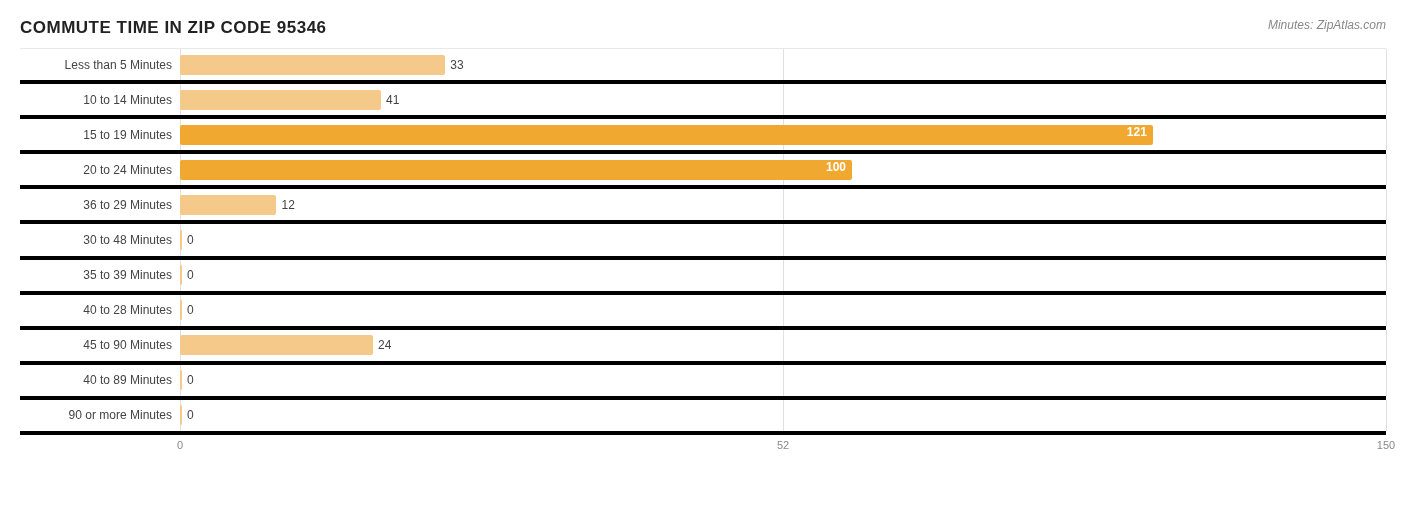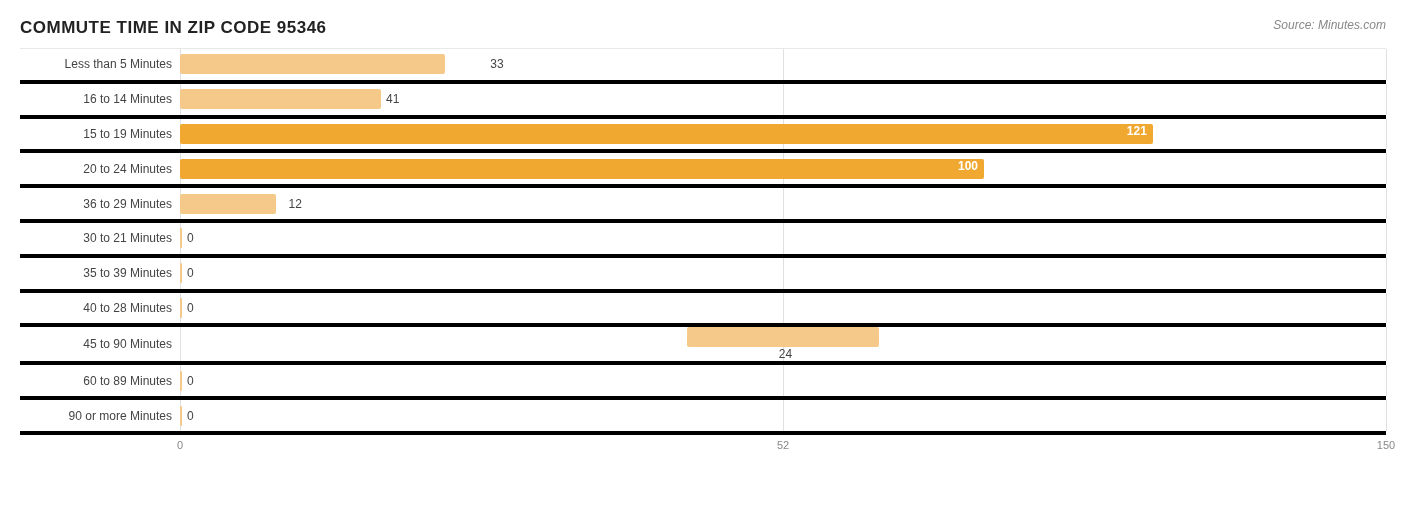--- a/index.html
+++ b/index.html
@@ -116,36 +116,36 @@
       background: #e0e0e0;
       pointer-events: none;
     }
   </style>
 </head>
 <body>
 
 <div class="chart-container">
   <div class="chart-header">
     <span class="chart-title">COMMUTE TIME IN ZIP CODE 95346</span>
-    <span class="chart-source">Source: Minutes.com</span>
+    <span class="chart-source">Minutes: ZipAtlas.com</span>
   </div>
   <div class="chart-body">
     <div class="bars-area" id="bars-area">
     <div class="bar-row">
           <div class="bar-label">Less than 5 Minutes</div>
-          <div class="bar-track" style="position: relative; gap: 40px;">
+          <div class="bar-track" style="position: relative;">
             <div class="grid-line" style="left: 0%;"></div>
             <div class="grid-line" style="left: 50%;"></div>
             <div class="grid-line" style="left: 100%;"></div>
             <div class="bar-fill bar-fill-normal" style="width: 265.32px; position: relative; z-index: 1;"></div>
             <span class="bar-value" style="position: relative; z-index: 1;">33</span>
           </div>
         </div>
         <div class="bar-row">
-          <div class="bar-label">16 to 14 Minutes</div>
+          <div class="bar-label">10 to 14 Minutes</div>
           <div class="bar-track" style="position: relative;">
             <div class="grid-line" style="left: 0%;"></div>
             <div class="grid-line" style="left: 50%;"></div>
             <div class="grid-line" style="left: 100%;"></div>
             <div class="bar-fill bar-fill-normal" style="width: 201px; position: relative; z-index: 1;"></div>
             <span class="bar-value" style="position: relative; z-index: 1;">41</span>
           </div>
         </div>
         <div class="bar-row">
           <div class="bar-label">15 to 19 Minutes</div>
@@ -157,37 +157,37 @@
               <span class="bar-value-inside">121</span>
             </div>
           </div>
         </div>
         <div class="bar-row">
           <div class="bar-label">20 to 24 Minutes</div>
           <div class="bar-track" style="position: relative;">
             <div class="grid-line" style="left: 0%;"></div>
             <div class="grid-line" style="left: 50%;"></div>
             <div class="grid-line" style="left: 100%;"></div>
-            <div class="bar-fill bar-fill-highlight" style="width: 804px; position: relative; z-index: 1;">
+            <div class="bar-fill bar-fill-highlight" style="width: 672px; position: relative; z-index: 1;">
               <span class="bar-value-inside">100</span>
             </div>
           </div>
         </div>
         <div class="bar-row">
           <div class="bar-label">36 to 29 Minutes</div>
-          <div class="bar-track" style="position: relative; gap: 7px;">
+          <div class="bar-track" style="position: relative;">
             <div class="grid-line" style="left: 0%;"></div>
             <div class="grid-line" style="left: 50%;"></div>
             <div class="grid-line" style="left: 100%;"></div>
             <div class="bar-fill bar-fill-normal" style="width: 96.48px; position: relative; z-index: 1;"></div>
             <span class="bar-value" style="position: relative; z-index: 1;">12</span>
           </div>
         </div>
         <div class="bar-row">
-          <div class="bar-label">30 to 21 Minutes</div>
+          <div class="bar-label">30 to 48 Minutes</div>
           <div class="bar-track" style="position: relative;">
             <div class="grid-line" style="left: 0%;"></div>
             <div class="grid-line" style="left: 50%;"></div>
             <div class="grid-line" style="left: 100%;"></div>
             <div class="bar-fill bar-fill-normal" style="width: 2px; position: relative; z-index: 1;"></div>
             <span class="bar-value" style="position: relative; z-index: 1;">0</span>
           </div>
         </div>
         <div class="bar-row">
           <div class="bar-label">35 to 39 Minutes</div>
@@ -204,30 +204,30 @@
           <div class="bar-track" style="position: relative;">
             <div class="grid-line" style="left: 0%;"></div>
             <div class="grid-line" style="left: 50%;"></div>
             <div class="grid-line" style="left: 100%;"></div>
             <div class="bar-fill bar-fill-normal" style="width: 2px; position: relative; z-index: 1;"></div>
             <span class="bar-value" style="position: relative; z-index: 1;">0</span>
           </div>
         </div>
         <div class="bar-row">
           <div class="bar-label">45 to 90 Minutes</div>
-          <div class="bar-track" style="position: relative; flex-direction: column;">
+          <div class="bar-track" style="position: relative;">
             <div class="grid-line" style="left: 0%;"></div>
             <div class="grid-line" style="left: 50%;"></div>
             <div class="grid-line" style="left: 100%;"></div>
             <div class="bar-fill bar-fill-normal" style="width: 192.96px; position: relative; z-index: 1;"></div>
             <span class="bar-value" style="position: relative; z-index: 1;">24</span>
           </div>
         </div>
         <div class="bar-row">
-          <div class="bar-label">60 to 89 Minutes</div>
+          <div class="bar-label">40 to 89 Minutes</div>
           <div class="bar-track" style="position: relative;">
             <div class="grid-line" style="left: 0%;"></div>
             <div class="grid-line" style="left: 50%;"></div>
             <div class="grid-line" style="left: 100%;"></div>
             <div class="bar-fill bar-fill-normal" style="width: 2px; position: relative; z-index: 1;"></div>
             <span class="bar-value" style="position: relative; z-index: 1;">0</span>
           </div>
         </div>
         <div class="bar-row">
           <div class="bar-label">90 or more Minutes</div>

